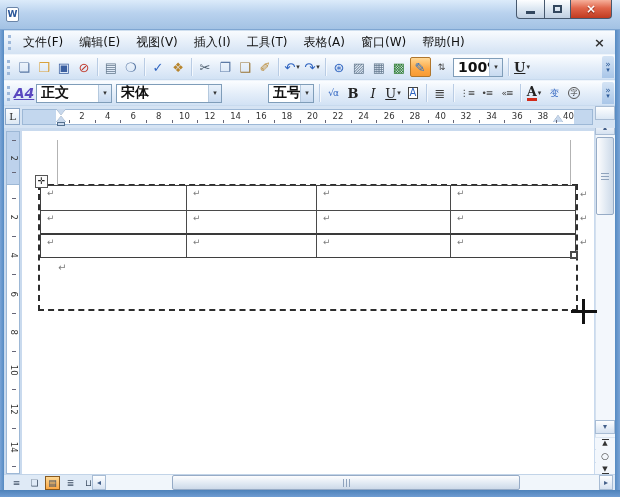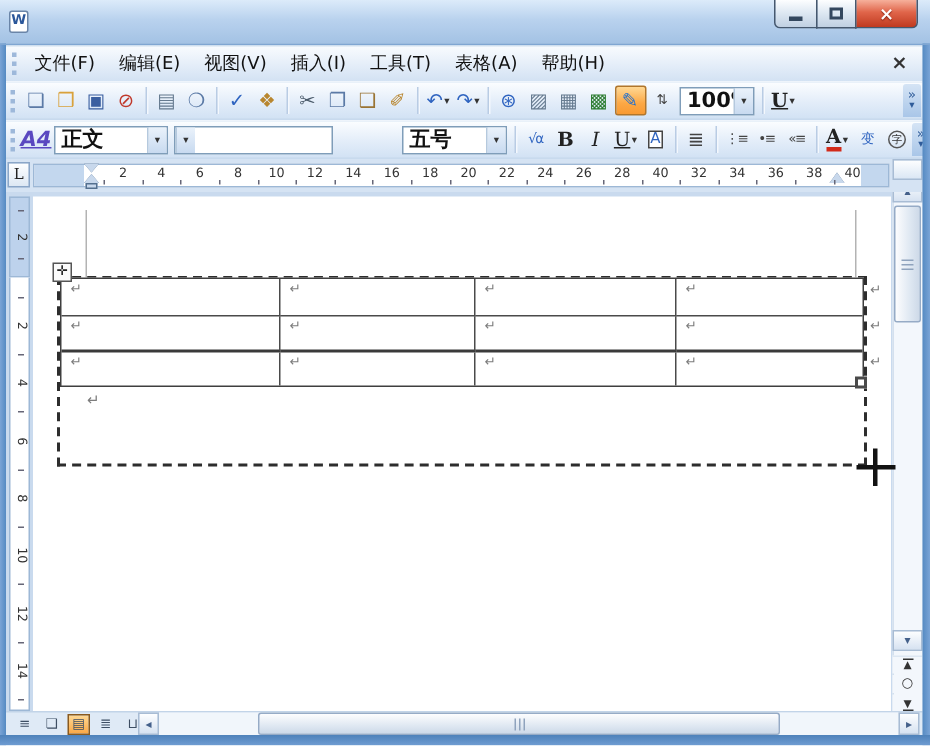--- a/index.html
+++ b/index.html
@@ -190,20 +190,21 @@
   
   <div class="menubar">
     <span class="thandle"></span>
     <span id="menu-items" style="display:flex;">
         <span class="menu-item">文件(F)</span>
         <span class="menu-item">编辑(E)</span>
         <span class="menu-item">视图(V)</span>
         <span class="menu-item">插入(I)</span>
         <span class="menu-item">工具(T)</span>
         <span class="menu-item">表格(A)</span>
+        <span class="menu-item">窗口(W)</span>
         <span class="menu-item">帮助(H)</span>
       </span>
     <span class="menu-close">×</span>
   </div>
 
   
   <div class="toolbar std" id="std-toolbar">
     <span class="thandle"></span>
   <span class="tbtn">
         <span class="g " style="color: rgb(91, 122, 166);">❏</span>
@@ -289,23 +290,24 @@
   <div class="toolbar fmt" id="fmt-toolbar">
     <span class="thandle"></span>
   <span class="tbtn">
         <span class="g small-ital" style="color: rgb(90, 72, 192);">A4</span>
       </span>
       <span class="combo" style="width: 76px;">
         <span class="cval">正文</span>
         <span class="cbtn">▾</span>
       </span>
       <span class="combo" style="width: 106px;">
+        <span class="cval">宋体</span>
         <span class="cbtn">▾</span>
       </span>
-      <span class="combo" style="width: 70px; margin-left: 44px;">
+      <span class="combo" style="width: 46px; margin-left: 44px;">
         <span class="cval">五号</span>
         <span class="cbtn">▾</span>
       </span>
       <span class="tsep"></span>
       <span class="tbtn">
         <span class="g small" style="color: rgb(47, 100, 192);">√α</span>
       </span>
       <span class="tbtn">
         <span class="g serif bold" style="color: rgb(34, 34, 34);">B</span>
       </span>

